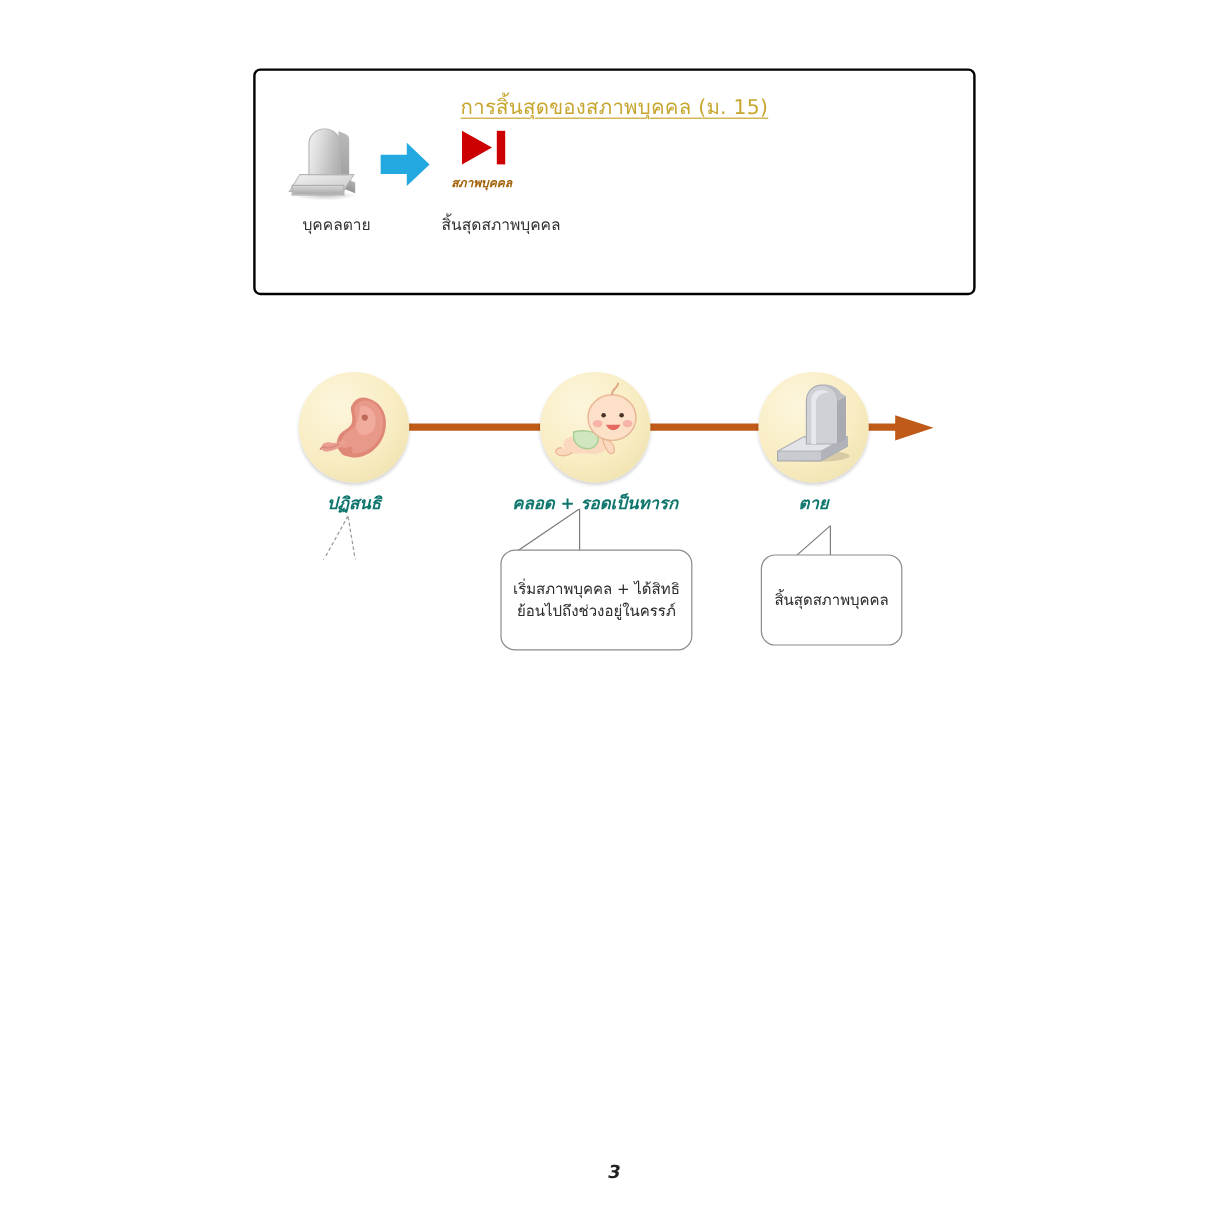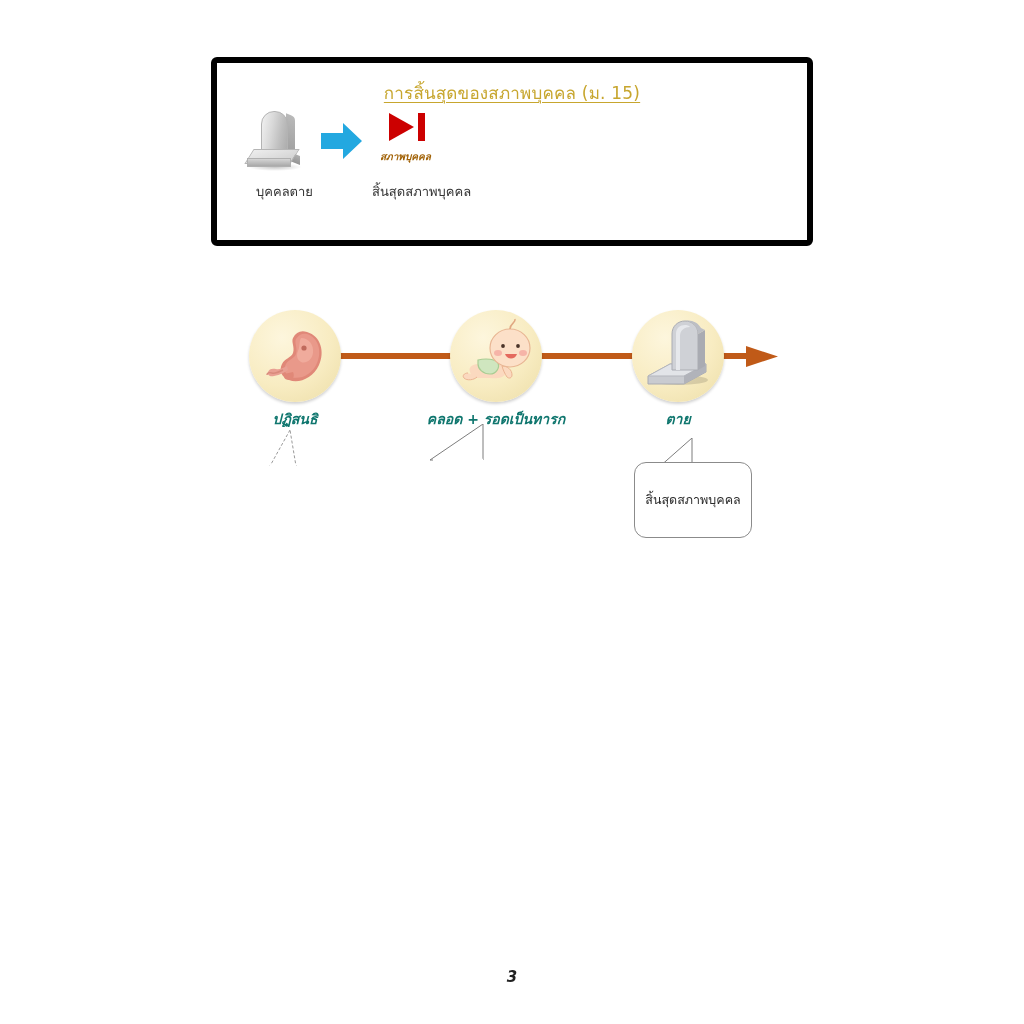--- a/index.html
+++ b/index.html
@@ -15,21 +15,21 @@
     overflow: hidden;
   }
 
   
   #topBox {
     position: absolute;
     left: 211px;
     top: 57px;
     width: 602px;
     height: 189px;
-    border: 6px solid #000000;
+    border: 2px solid #000000;
     border-radius: 6px;
     box-sizing: border-box;
     background: #ffffff;
   }
 
   #boxTitle {
     position: absolute;
     left: 0;
     top: 16px;
     width: 100%;
@@ -313,17 +313,18 @@
     <path d="M68 0 L15 36 L68 36 Z" fill="#ffffff" stroke="#7d7d7d" stroke-width="1"></path>
     <path d="M18 36 L68 36" stroke="#ffffff" stroke-width="2.5"></path>
   </svg>
 
   <svg style="position:absolute; left:630px; top:438px;" width="110" height="42">
     <path d="M62 0 L28 30 L62 30 Z" fill="#ffffff" stroke="#7d7d7d" stroke-width="1"></path>
     <path d="M30 30 L62 30" stroke="#ffffff" stroke-width="2.5"></path>
   </svg>
 
 
+  <div class="bubble" style="left:417px; top:458px; width:160px; height:84px;">เริ่มสภาพบุคคล + ได้สิทธิ ย้อนไปถึงช่วงอยู่ในครรภ์</div>
 
   <div class="bubble" style="left:634px; top:462px; width:118px; height:76px;">สิ้นสุดสภาพบุคคล</div>
 </div>
 
 <div id="pageNum">3</div>
 
 </body></html>

